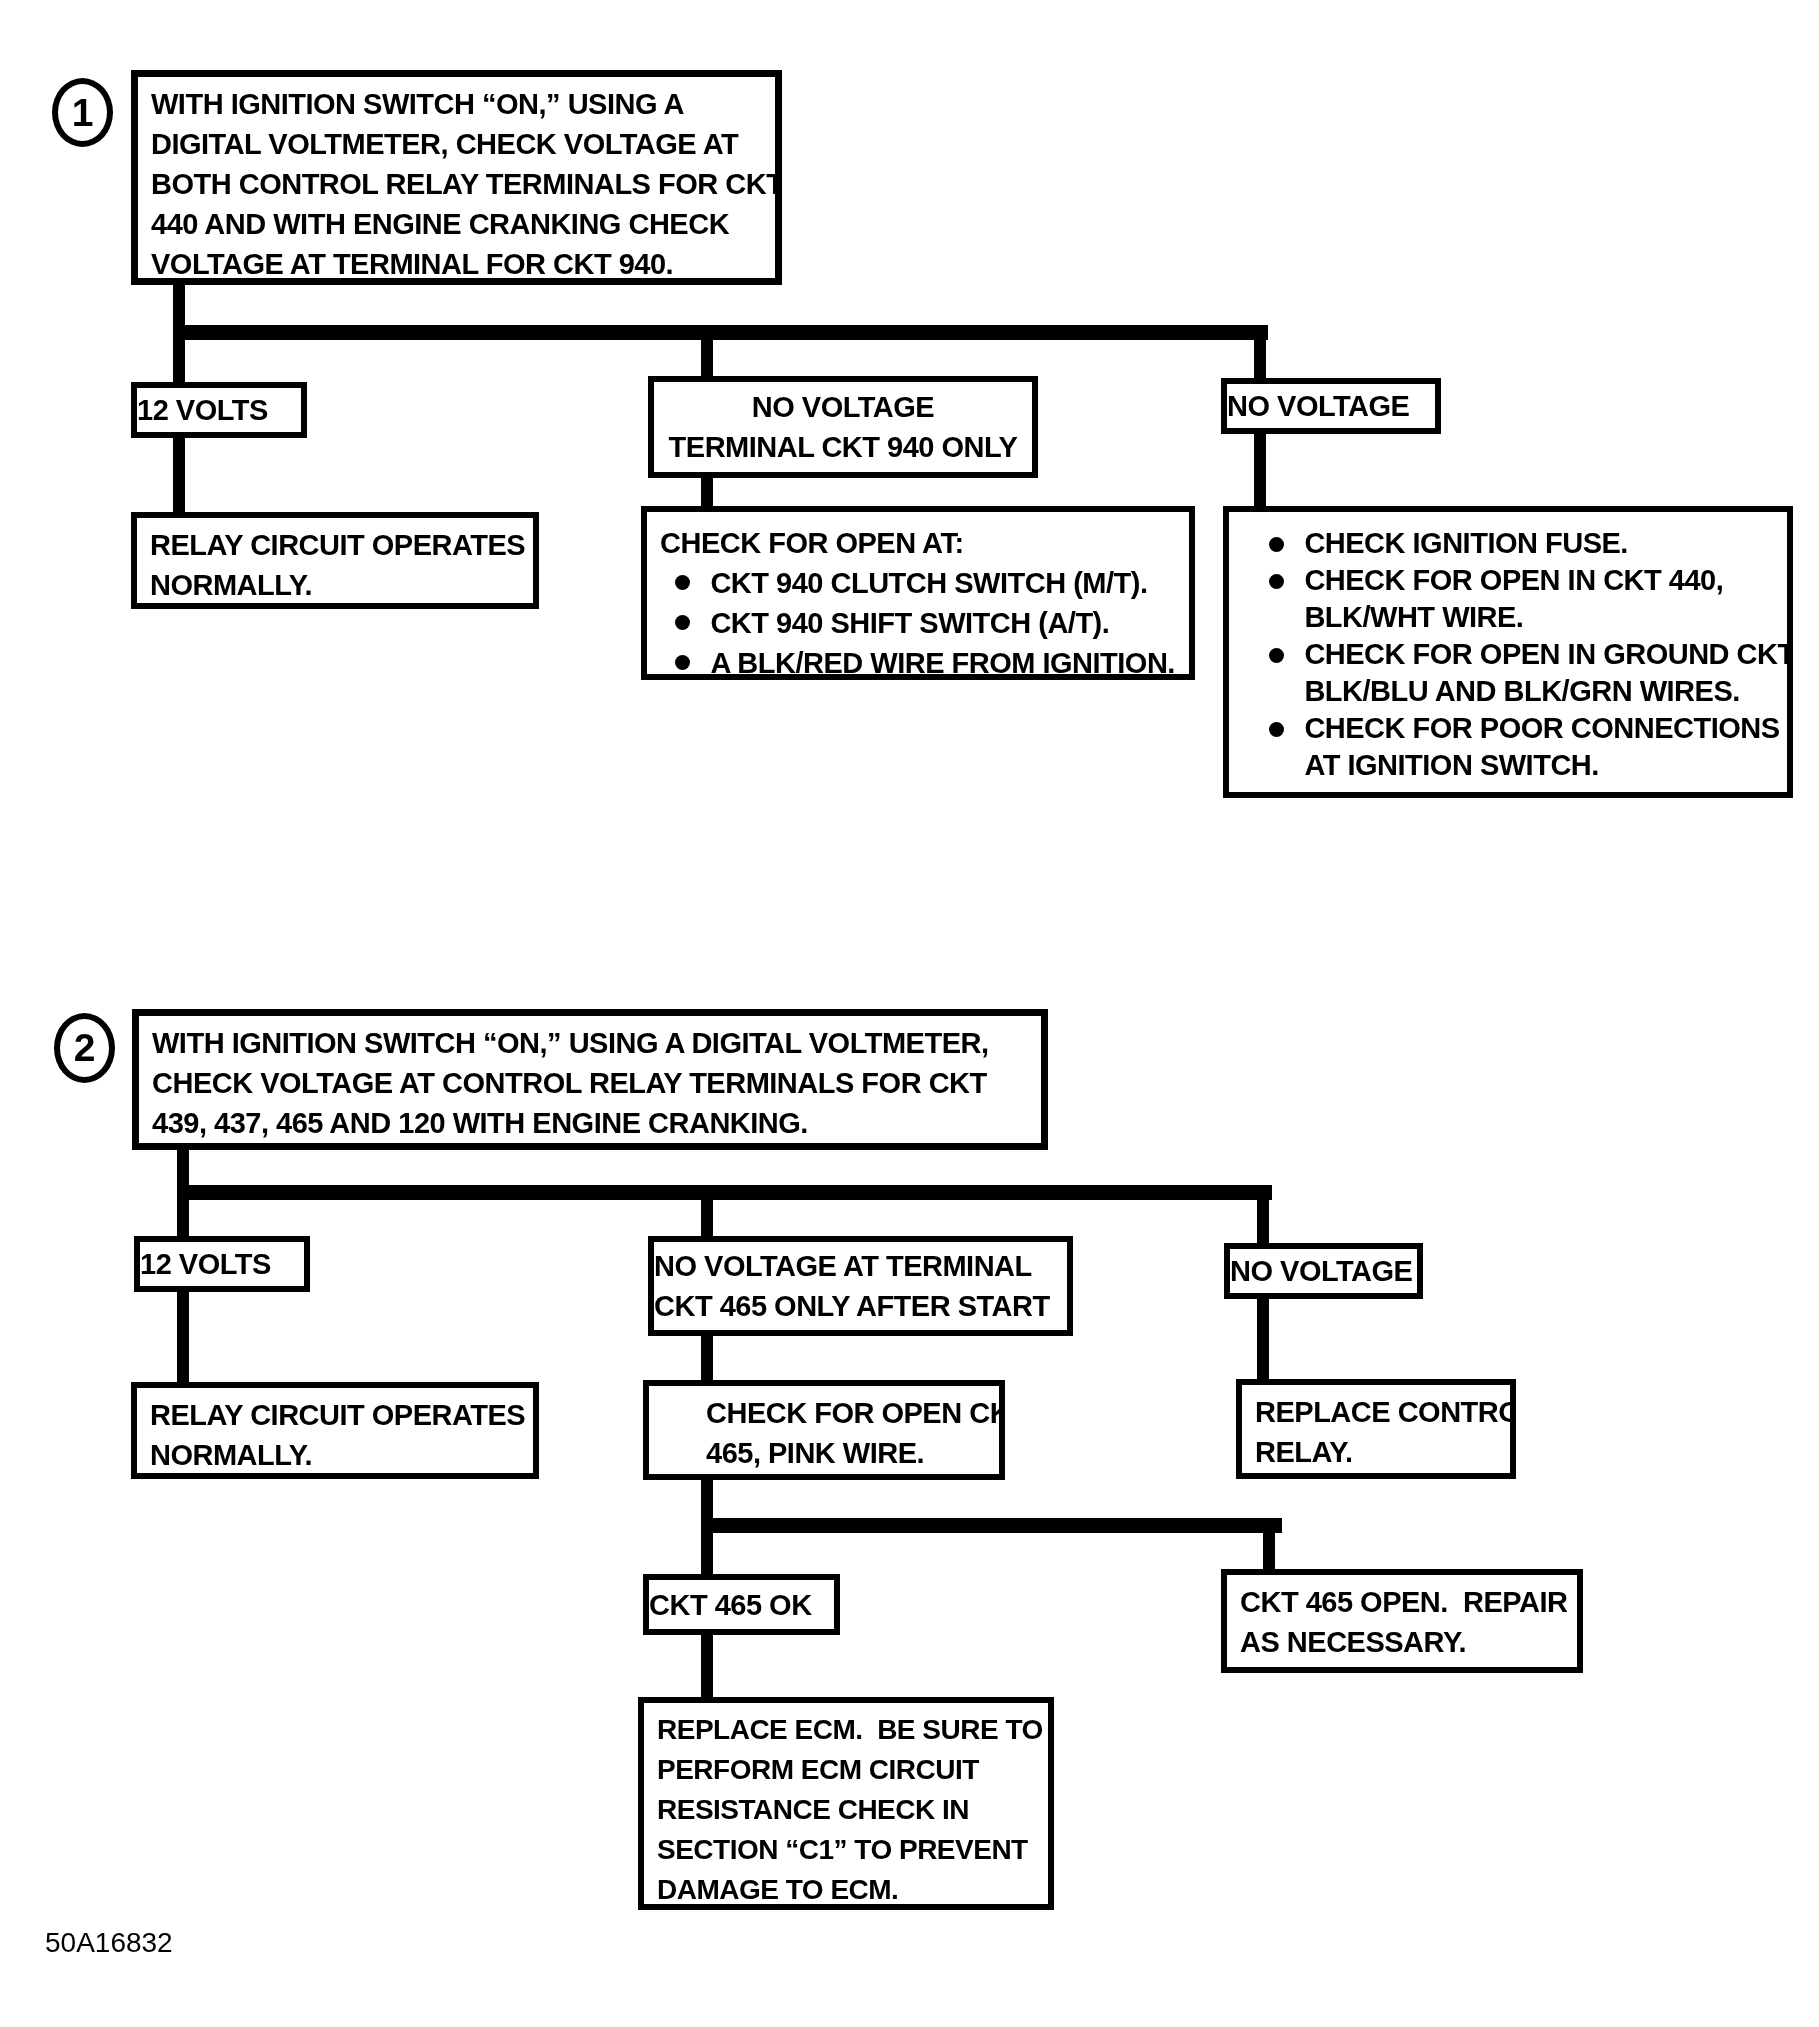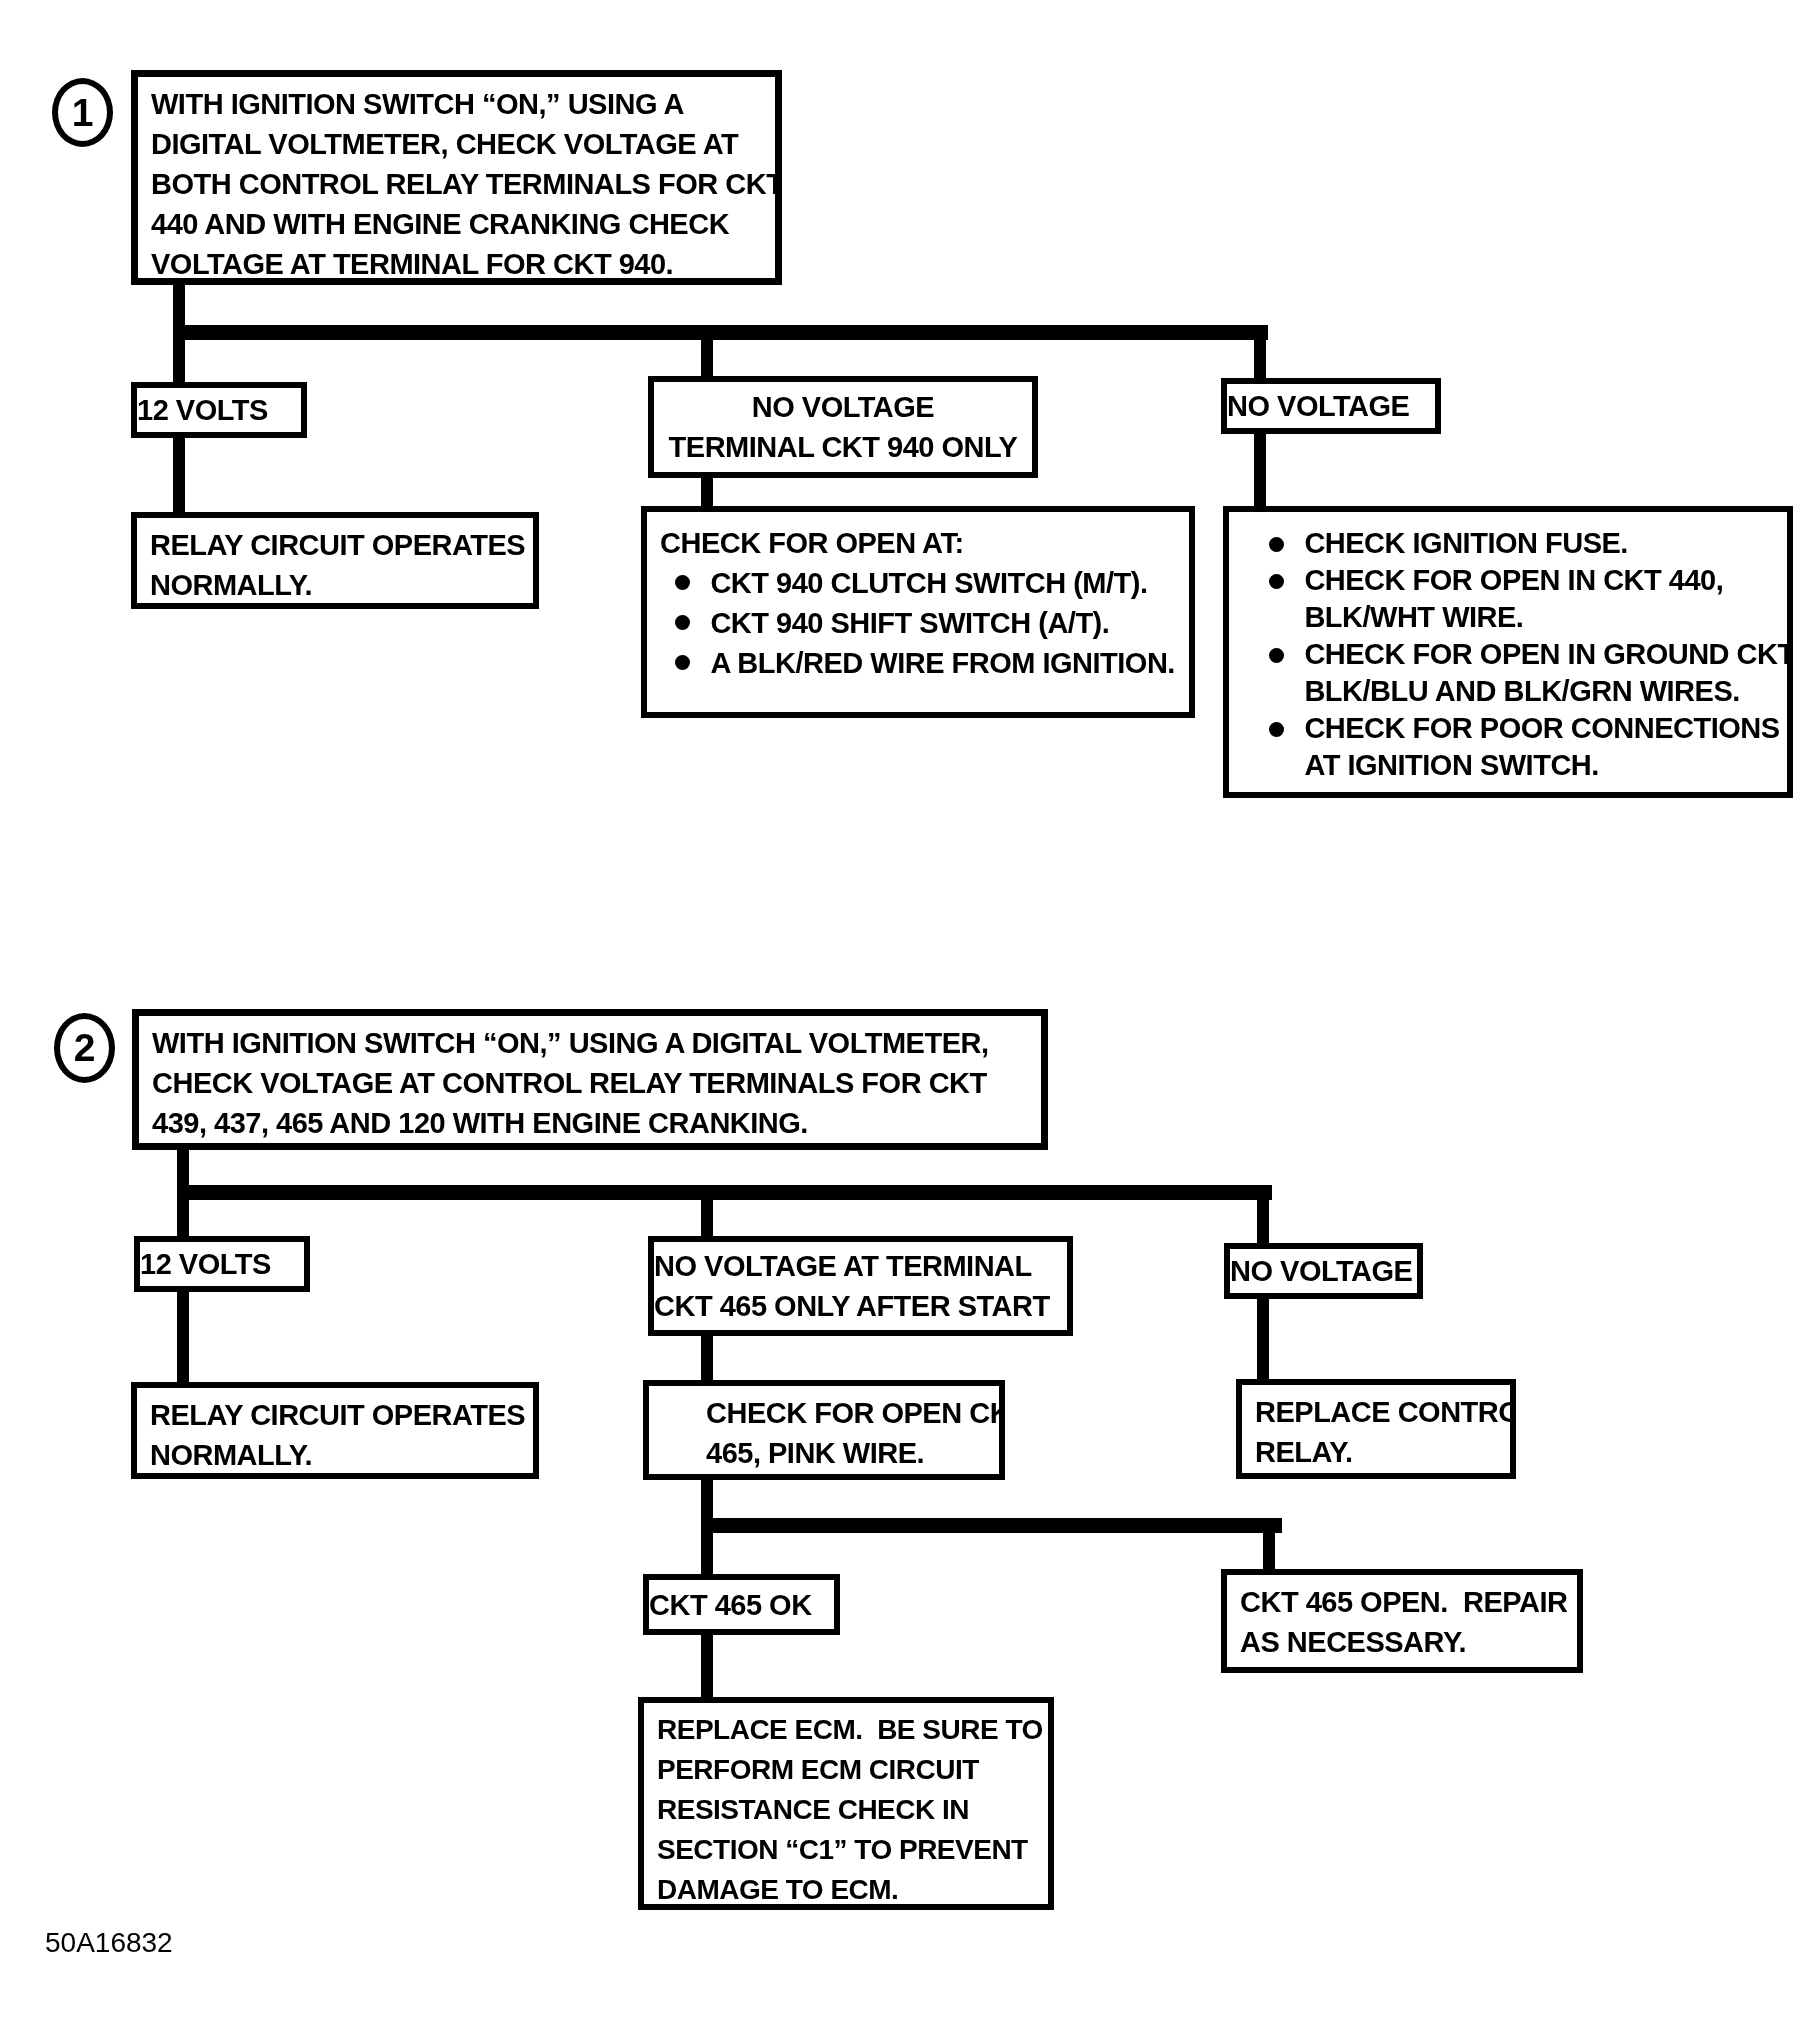--- a/index.html
+++ b/index.html
@@ -100,21 +100,21 @@
 
   <div class="wire" style="left:173px; top:436px; width:12px; height:78px;"></div>
   <div class="wire" style="left:701px; top:476px; width:12px; height:33px;"></div>
   <div class="wire" style="left:1254px; top:432px; width:12px; height:75px;"></div>
 
   <div class="box" style="left:131px; top:512px; width:408px; height:97px;">
     <div class="txt pad">RELAY CIRCUIT OPERATES
 NORMALLY.</div>
   </div>
 
-  <div class="box pad" style="left:641px; top:506px; width:554px; height:212px; padding-top:11px;">
+  <div class="box pad" style="left:641px; top:506px; width:554px; height:174px; padding-top:11px;">
     <div class="txt hdr">CHECK FOR OPEN AT:</div>
     <div class="brow">
       <span class="bdot"></span>
       <span class="txt">CKT 940 CLUTCH SWITCH (M/T).</span>
     </div>
     <div class="brow">
       <span class="bdot"></span>
       <span class="txt">CKT 940 SHIFT SWITCH (A/T).</span>
     </div>
     <div class="brow">

